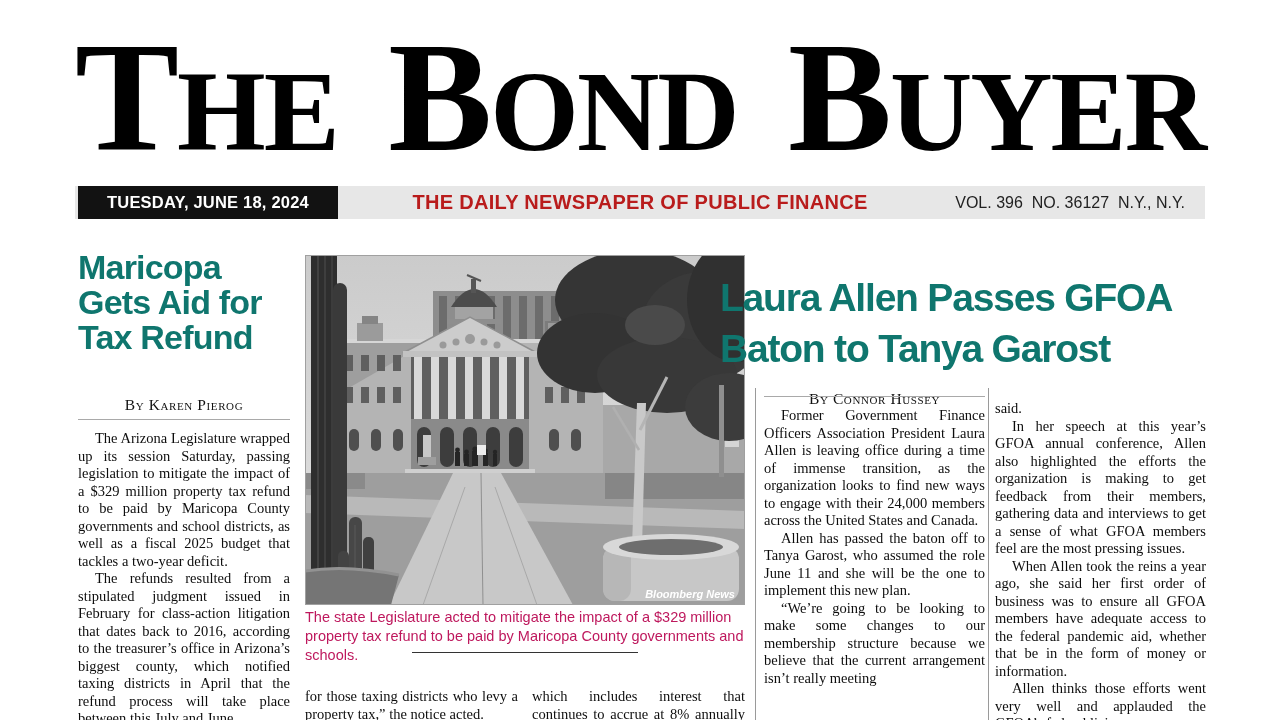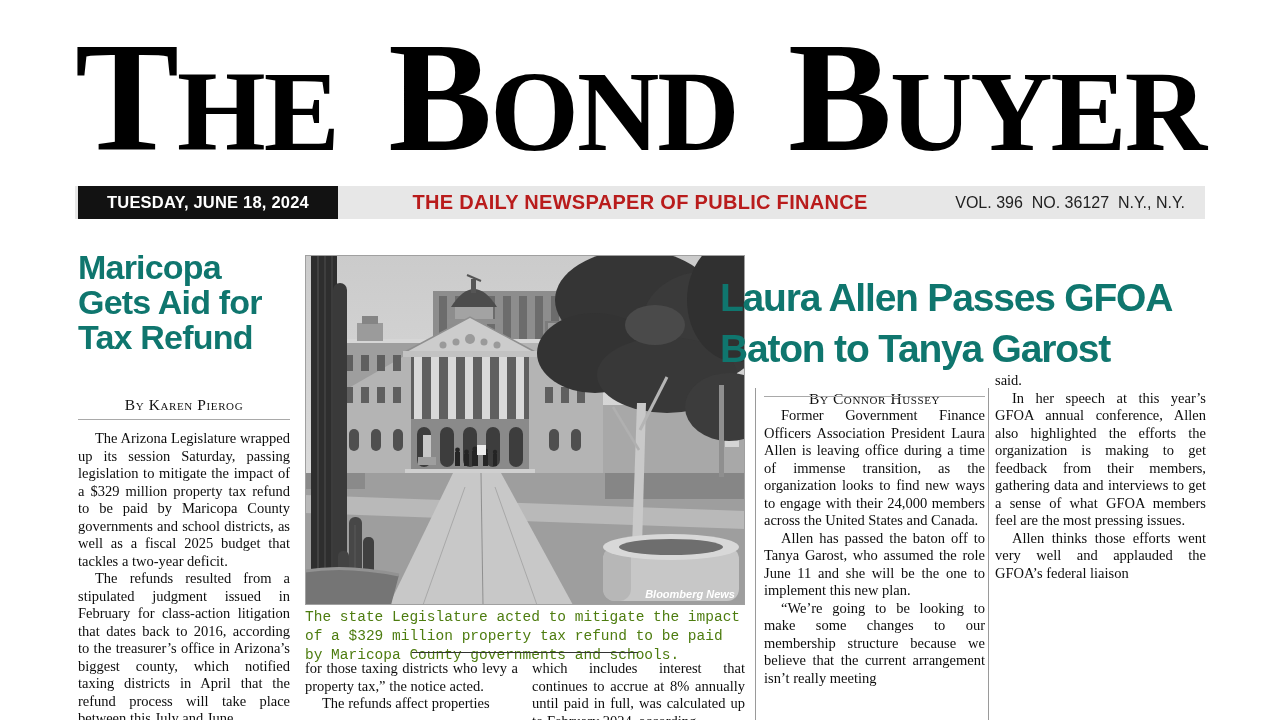--- a/index.html
+++ b/index.html
@@ -32,42 +32,42 @@
   .hl-left .hline{font-size:34px;line-height:35px;letter-spacing:-0.8px;white-space:nowrap;}
   .hl-right{position:absolute;left:720px;top:252px;width:445px;margin-top:20px;}
   .hl-right .hline{font-size:39px;line-height:51px;letter-spacing:-1.2px;white-space:nowrap;}
   .byline{font-family:"Liberation Serif",serif;font-variant:small-caps;
           font-size:15.5px;letter-spacing:0.6px;text-align:center;color:#111;}
   .byline-rule{border:0;border-top:1px solid #a9a9a9;margin:0;}
 
   
   .body-text{font-size:14.5px;line-height:17.5px;text-align:justify;overflow:hidden;}
   .body-text p{margin:0;text-indent:17px;}
-  .body-text p.cont{text-indent:0;}
+  .body-text p.cont{text-indent:0;margin-top:28px;}
 
   .col-left{position:absolute;left:78px;top:430px;width:212px;height:296px;}
   .mid-col1{position:absolute;left:305px;top:660px;width:213px;height:66px;}
   .mid-col2{position:absolute;left:532px;top:660px;width:213px;height:66px;}
   .r-col1{position:absolute;left:764px;top:407px;width:221px;height:319px;}
   .r-col2{position:absolute;left:995px;top:372px;width:211px;height:354px;}
 
   .byline-left{position:absolute;left:78px;top:396px;width:212px;}
   .rule-left{position:absolute;left:78px;top:419px;width:212px;}
   .byline-right{position:absolute;left:764px;top:373px;width:221px;margin-top:17px;}
   .rule-right{position:absolute;left:764px;top:396px;width:221px;}
 
   .vrule{position:absolute;top:388px;bottom:0;width:0;border-left:1px solid #9a9a9a;}
   .vrule1{left:755px;}
   .vrule2{left:988px;}
 
   
   .photo{position:absolute;left:305px;top:255px;width:440px;height:350px;}
   .caption{position:absolute;left:305px;top:608px;width:440px;
-           font-family:Liberation Mono, monospace;font-size:14.5px;
-           line-height:19px;color:#4d7c0f;}
+           font-family:Liberation Sans, sans-serif;font-size:14.5px;
+           line-height:19px;color:#be185d;}
   .caption-rule{position:absolute;left:412px;top:652px;width:226px;
                 border:0;border-top:1.5px solid #333;margin:0;}
 </style>
 </head>
 <body>
 
 <div class="page">
 
   <div class="masthead">
     <span class="mw">The</span>
@@ -265,16 +265,17 @@
   <div class="byline byline-right">By Connor Hussey</div>
   <hr class="byline-rule rule-right">
   <div class="body-text r-col1">
       <p>Former Government Finance Officers Association President Laura Allen is leaving office during a time of immense transition, as the organization looks to find new ways to engage with their 24,000 members across the United States and Canada.</p>
       <p>Allen has passed the baton off to Tanya Garost, who assumed the role June 11 and she will be the one to implement this new plan.</p>
       <p>“We’re going to be looking to make some changes to our membership structure because we believe that the current arrangement isn’t really meeting</p>
     </div>
   <div class="body-text r-col2">
       <p class="cont">said.</p>
       <p>In her speech at this year’s GFOA annual conference, Allen also highlighted the efforts the organization is making to get feedback from their members, gathering data and interviews to get a sense of what GFOA members feel are the most pressing issues.</p>
+      <p>When Allen took the reins a year ago, she said her first order of business was to ensure all GFOA members have adequate access to the federal pandemic aid, whether that be in the form of money or information.</p>
       <p>Allen thinks those efforts went very well and applauded the GFOA’s federal liaison</p>
     </div>
 
 </div>
 
 </body></html>

